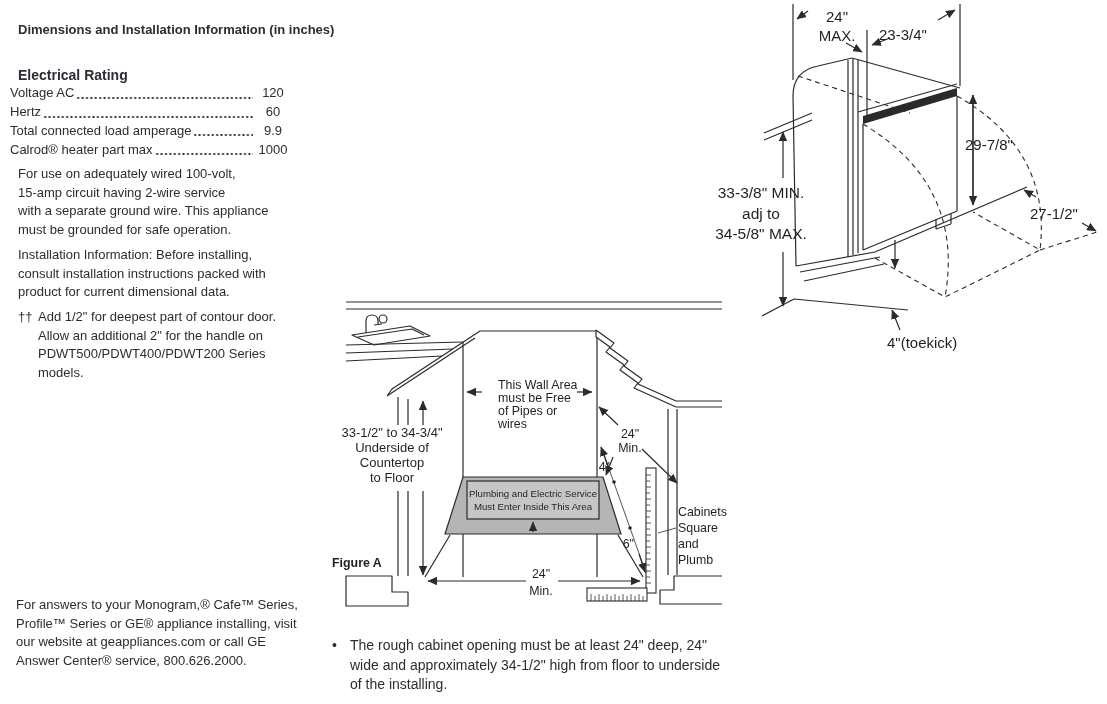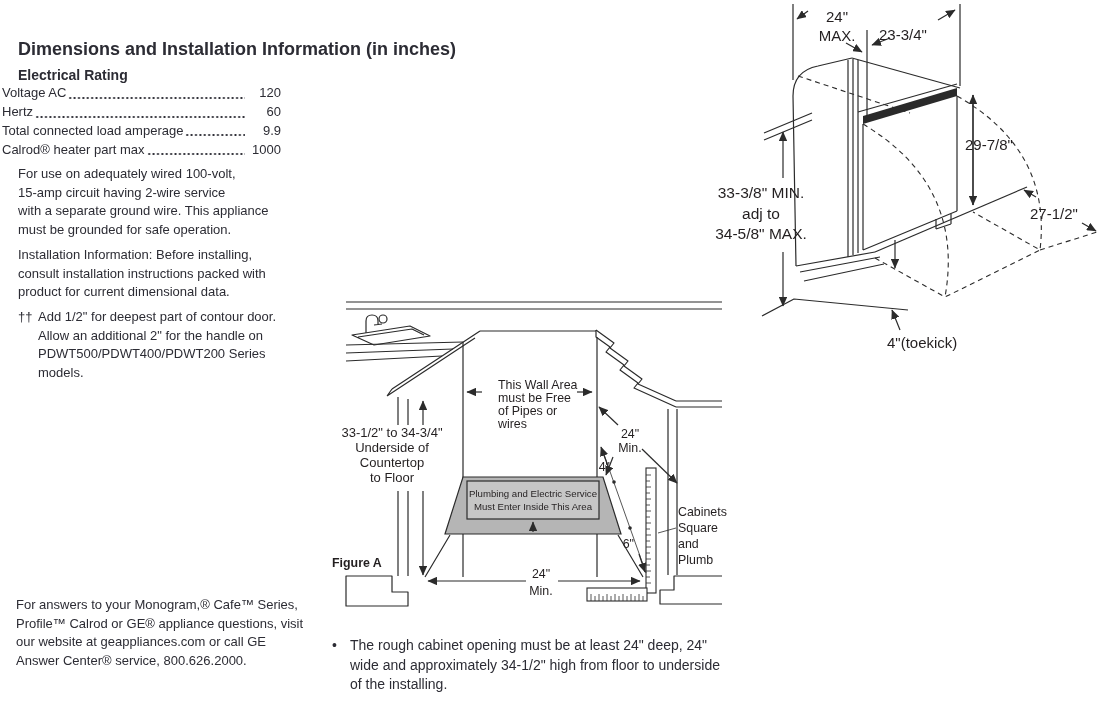--- a/index.html
+++ b/index.html
@@ -2,29 +2,29 @@
 <html><head>
 <meta charset="utf-8">
 <style>
   html,body{margin:0;padding:0;background:#fff}
   .page{position:relative;width:1107px;height:704px;background:#fff;overflow:hidden;
         font-family:"Liberation Sans",sans-serif;color:#2c2c34}
   .abs{position:absolute}
   .b{font-weight:normal}
   .t13{font-size:13px;line-height:18.6px}
   .t14{font-size:14px;line-height:19.5px}
-  .title{left:18px;top:39px;font-size:18px;font-weight:bold}
+  .title{left:18px;top:22px;font-size:13px;font-weight:bold}
   .elec-head{left:18px;top:67px;font-size:14px;font-weight:bold}
-  .elec-rows{left:2px;top:84px;width:279px}
+  .elec-rows{left:10px;top:84px;width:279px}
   .erow{display:flex;align-items:flex-end;height:18.8px}
   .elabel{white-space:nowrap}
   .leader{flex:1;margin:0 4px 3px 2px;height:6px;
           background-image:radial-gradient(circle,#2c2c34 0.9px,transparent 1.15px);
           background-size:4.4px 4px;background-repeat:repeat-x;background-position:0 100%}
-  .evalue{text-align:right;min-width:32px;white-space:nowrap}
+  .evalue{text-align:center;min-width:32px;white-space:nowrap}
   .p1{left:18px;top:165px}
   .p2{left:18px;top:246px}
   .fnote{left:18px;top:308px}
   .fnmark{position:absolute;left:0;top:0}
   .fnlines{margin-left:20px}
   .contact{left:16px;top:596px}
   .hlabel{left:696px;top:183px;width:130px;text-align:center;
           font-size:15.5px;line-height:20.5px;color:#231f20}
   .bnote{left:332px;top:636px}
   .bullet{position:absolute;left:0;top:0}
@@ -89,21 +89,21 @@
     <div class="fnlines">
       <div>Add 1/2" for deepest part of contour door.</div>
       <div>Allow an additional 2" for the handle on</div>
       <div>PDWT500/PDWT400/PDWT200 Series</div>
       <div>models.</div>
     </div>
   </div>
 
   <div class="abs contact t13">
     <div>For answers to your Monogram,® Cafe™ Series,</div>
-    <div>Profile™ Calrod or GE® appliance questions, visit</div>
+    <div>Profile™ Series or GE® appliance installing, visit</div>
     <div>our website at geappliances.com or call GE</div>
     <div>Answer Center® service, 800.626.2000.</div>
   </div>
 
   <svg class="abs" style="left:330px;top:285px" width="400" height="340" viewBox="0 0 400 340">
     <defs>
       <marker id="mA" markerWidth="9" markerHeight="7" refX="7.5" refY="3.5" orient="auto">
         <path d="M0,0L8,3.5L0,7Z" fill="#2b2b2b"></path>
       </marker>
     </defs>

